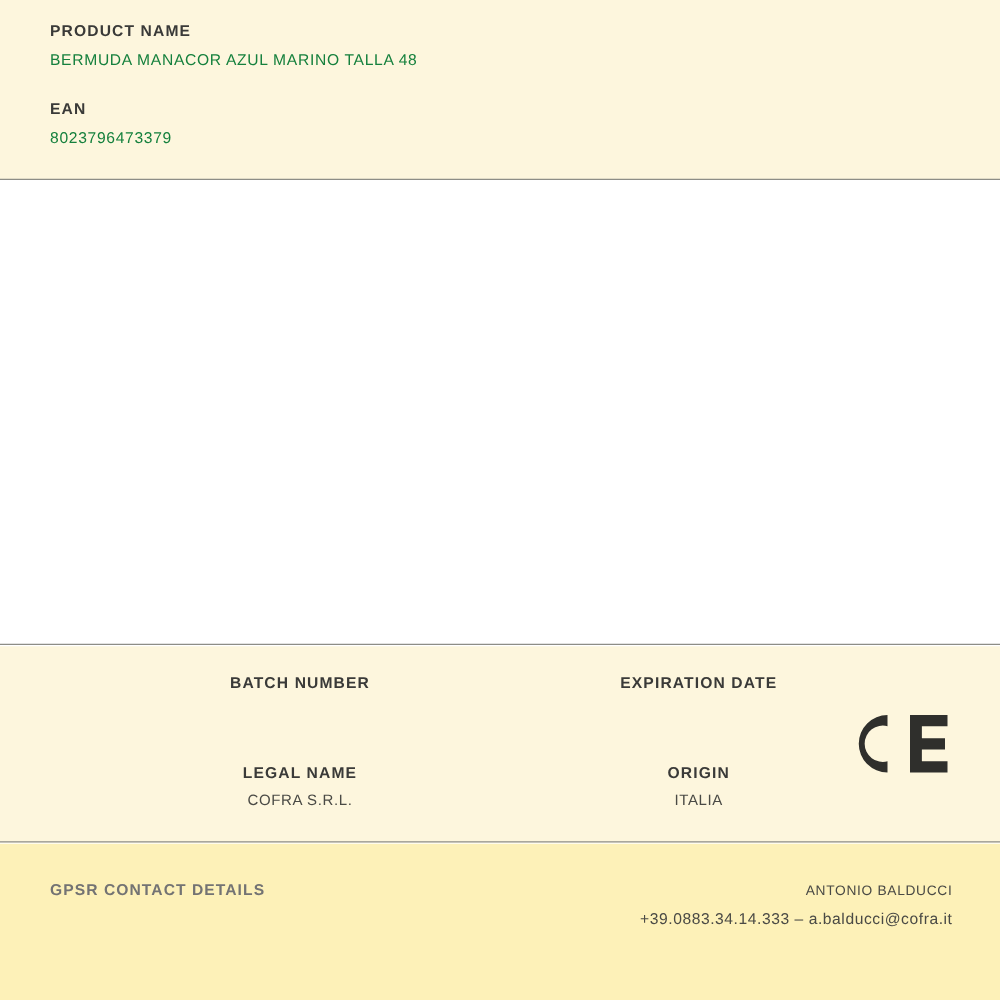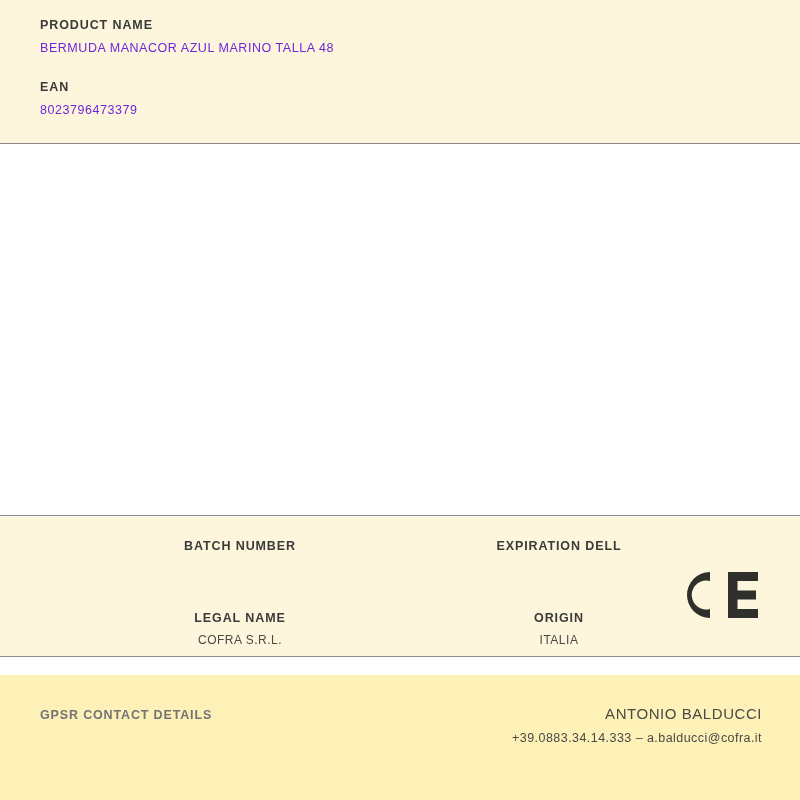--- a/index.html
+++ b/index.html
@@ -36,21 +36,21 @@
   .field-label {
     font-size: 12.5px;
     font-weight: bold;
     letter-spacing: 0.9px;
     color: #3a3a38;
     margin: 0 0 9px 0;
   }
   .field-value {
     font-size: 12.5px;
     letter-spacing: 0.55px;
-    color: #6d28d9;
+    color: #15803d;
     margin: 0;
   }
   .field-block + .field-block {
     margin-top: 25px;
   }
 
   
   .middle-blank {
     position: absolute;
     left: 0;
@@ -61,21 +61,21 @@
     box-sizing: border-box;
     border-bottom: 1px solid #8d8d86;
   }
 
   
   .info-section {
     position: absolute;
     left: 0;
     top: 517px;
     width: 800px;
-    height: 140px;
+    height: 157px;
     background: #fdf6dd;
     box-sizing: border-box;
     border-bottom: 1px solid #8d8d86;
   }
   .info-grid {
     position: absolute;
     left: 0;
     top: 0;
     width: 800px;
     height: 157px;
@@ -131,21 +131,21 @@
     justify-content: space-between;
     align-items: baseline;
   }
   .gpsr-label {
     font-size: 12.5px;
     font-weight: bold;
     letter-spacing: 0.85px;
     color: #737373;
   }
   .company-name {
-    font-size: 15px;
+    font-size: 11px;
     letter-spacing: 0.55px;
     color: #4a4a45;
     text-align: right;
   }
   .footer-line {
     text-align: right;
     font-size: 12.5px;
     letter-spacing: 0.45px;
     color: #4a4a45;
     margin-top: 9px;
@@ -174,21 +174,21 @@
 
   <div class="info-section">
     <div class="info-grid">
 
       <div class="cell cell-batch">
         <div class="c-label">BATCH NUMBER</div>
         <div class="c-value"></div>
       </div>
 
       <div class="cell cell-exp">
-        <div class="c-label">EXPIRATION DELL</div>
+        <div class="c-label">EXPIRATION DATE</div>
         <div class="c-value"></div>
       </div>
 
       <div class="cell cell-legal">
         <div class="c-label">LEGAL NAME</div>
         <div class="c-value">COFRA S.R.L.</div>
       </div>
 
       <div class="cell cell-origin">
         <div class="c-label">ORIGIN</div>

